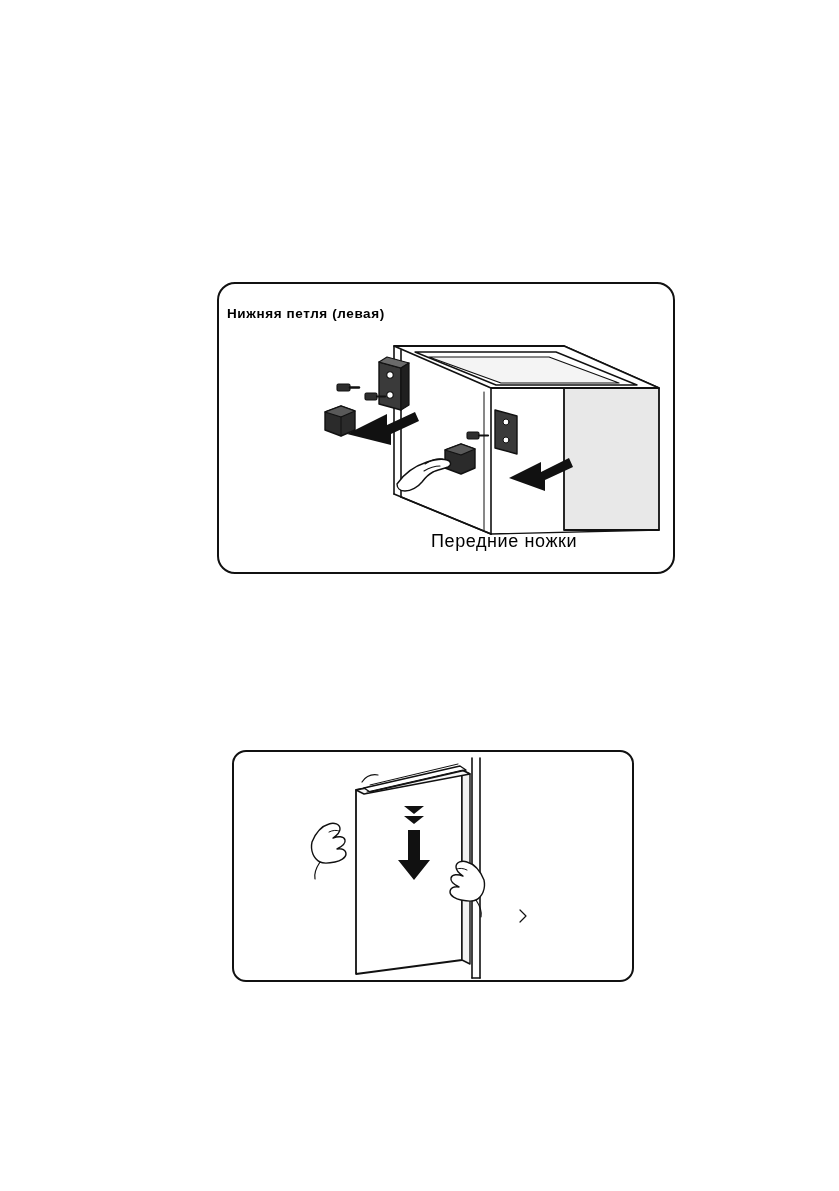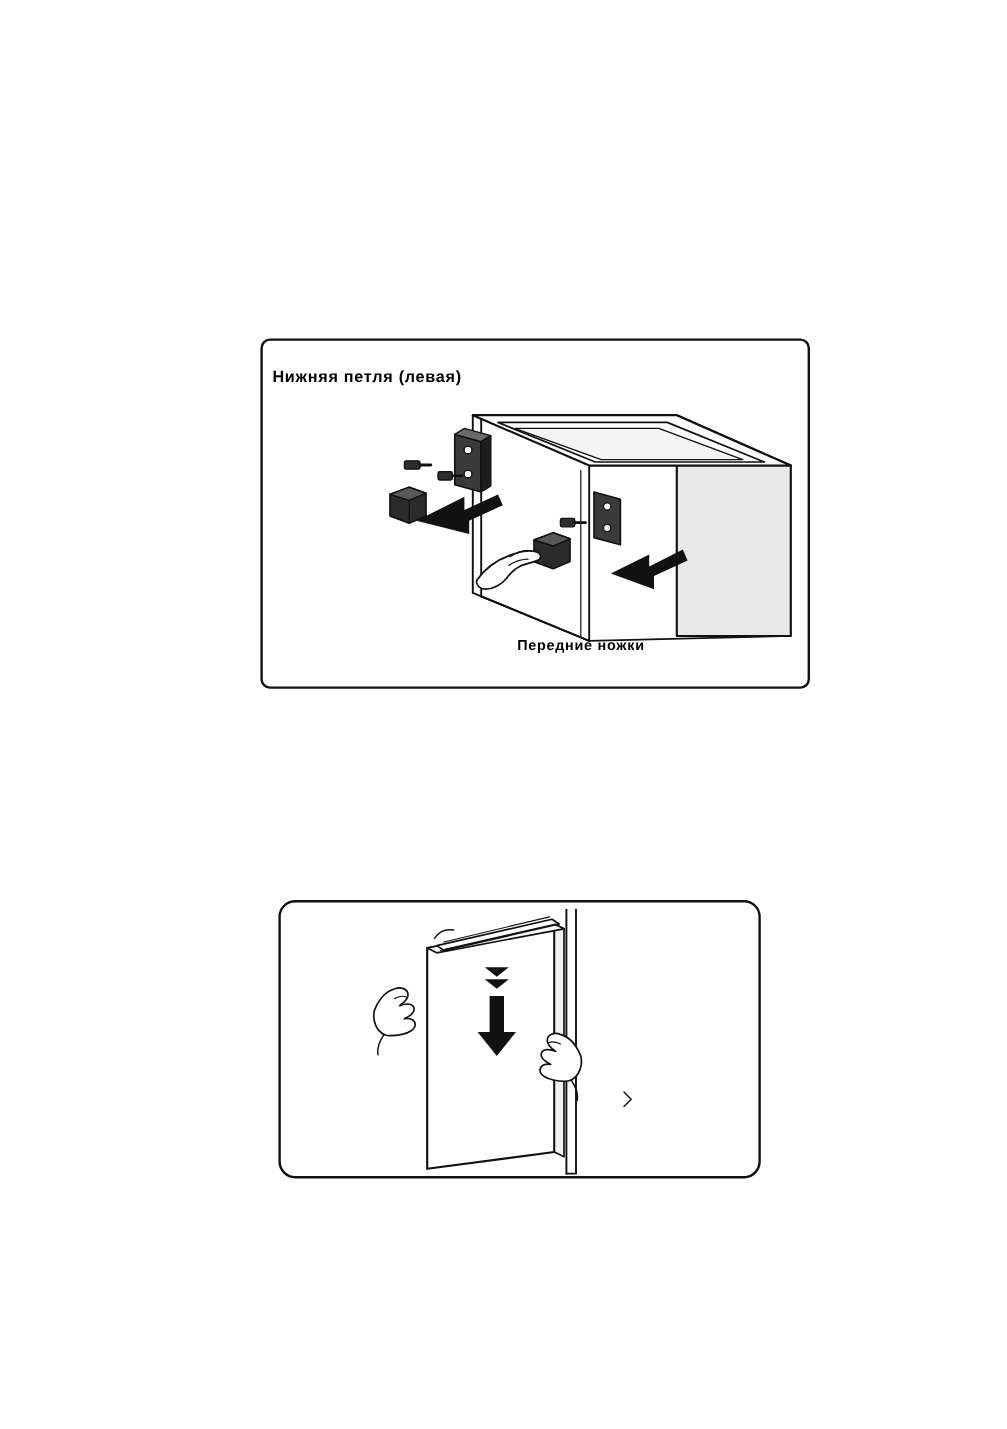--- a/index.html
+++ b/index.html
@@ -23,41 +23,41 @@
   }
 
   
   .figure-one {
     position: absolute;
     left: 217px;
     top: 282px;
     width: 458px;
     height: 292px;
     border: 2px solid #111111;
-    border-radius: 8px;
+    border-radius: 18px;
     background: #ffffff;
     box-sizing: border-box;
   }
 
   .figure-one .label-hinge {
     position: absolute;
     left: 8px;
     top: 22px;
     font-size: 13.5px;
     font-weight: bold;
     letter-spacing: 0.6px;
     white-space: nowrap;
   }
 
   .figure-one .label-feet {
     position: absolute;
     left: 212px;
     top: 247px;
-    font-size: 12px;
-    font-weight: bold;
+    font-size: 18px;
+    font-weight: normal;
     letter-spacing: 0.6px;
     white-space: nowrap;
   }
 
   .fig1-svg {
     position: absolute;
     left: 0;
     top: 0;
     width: 458px;
     height: 292px;

